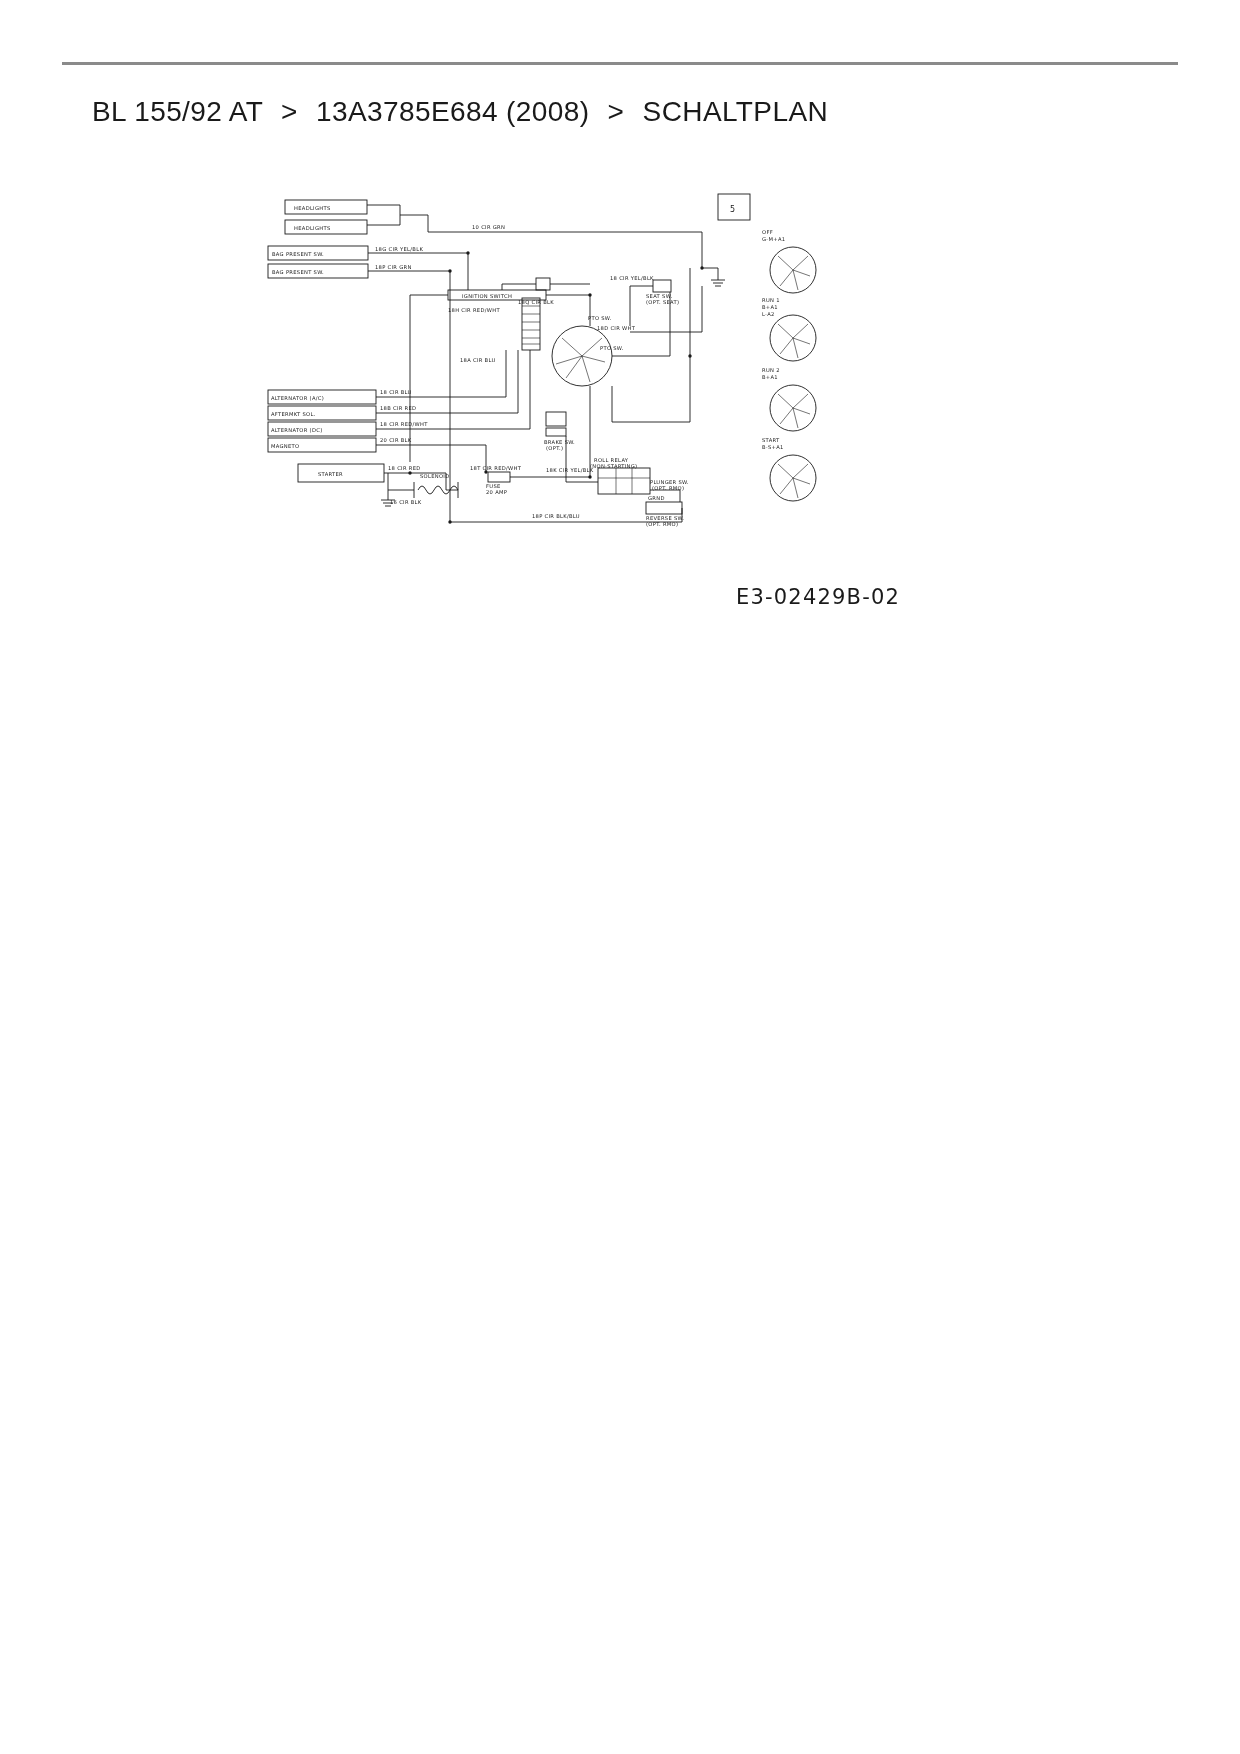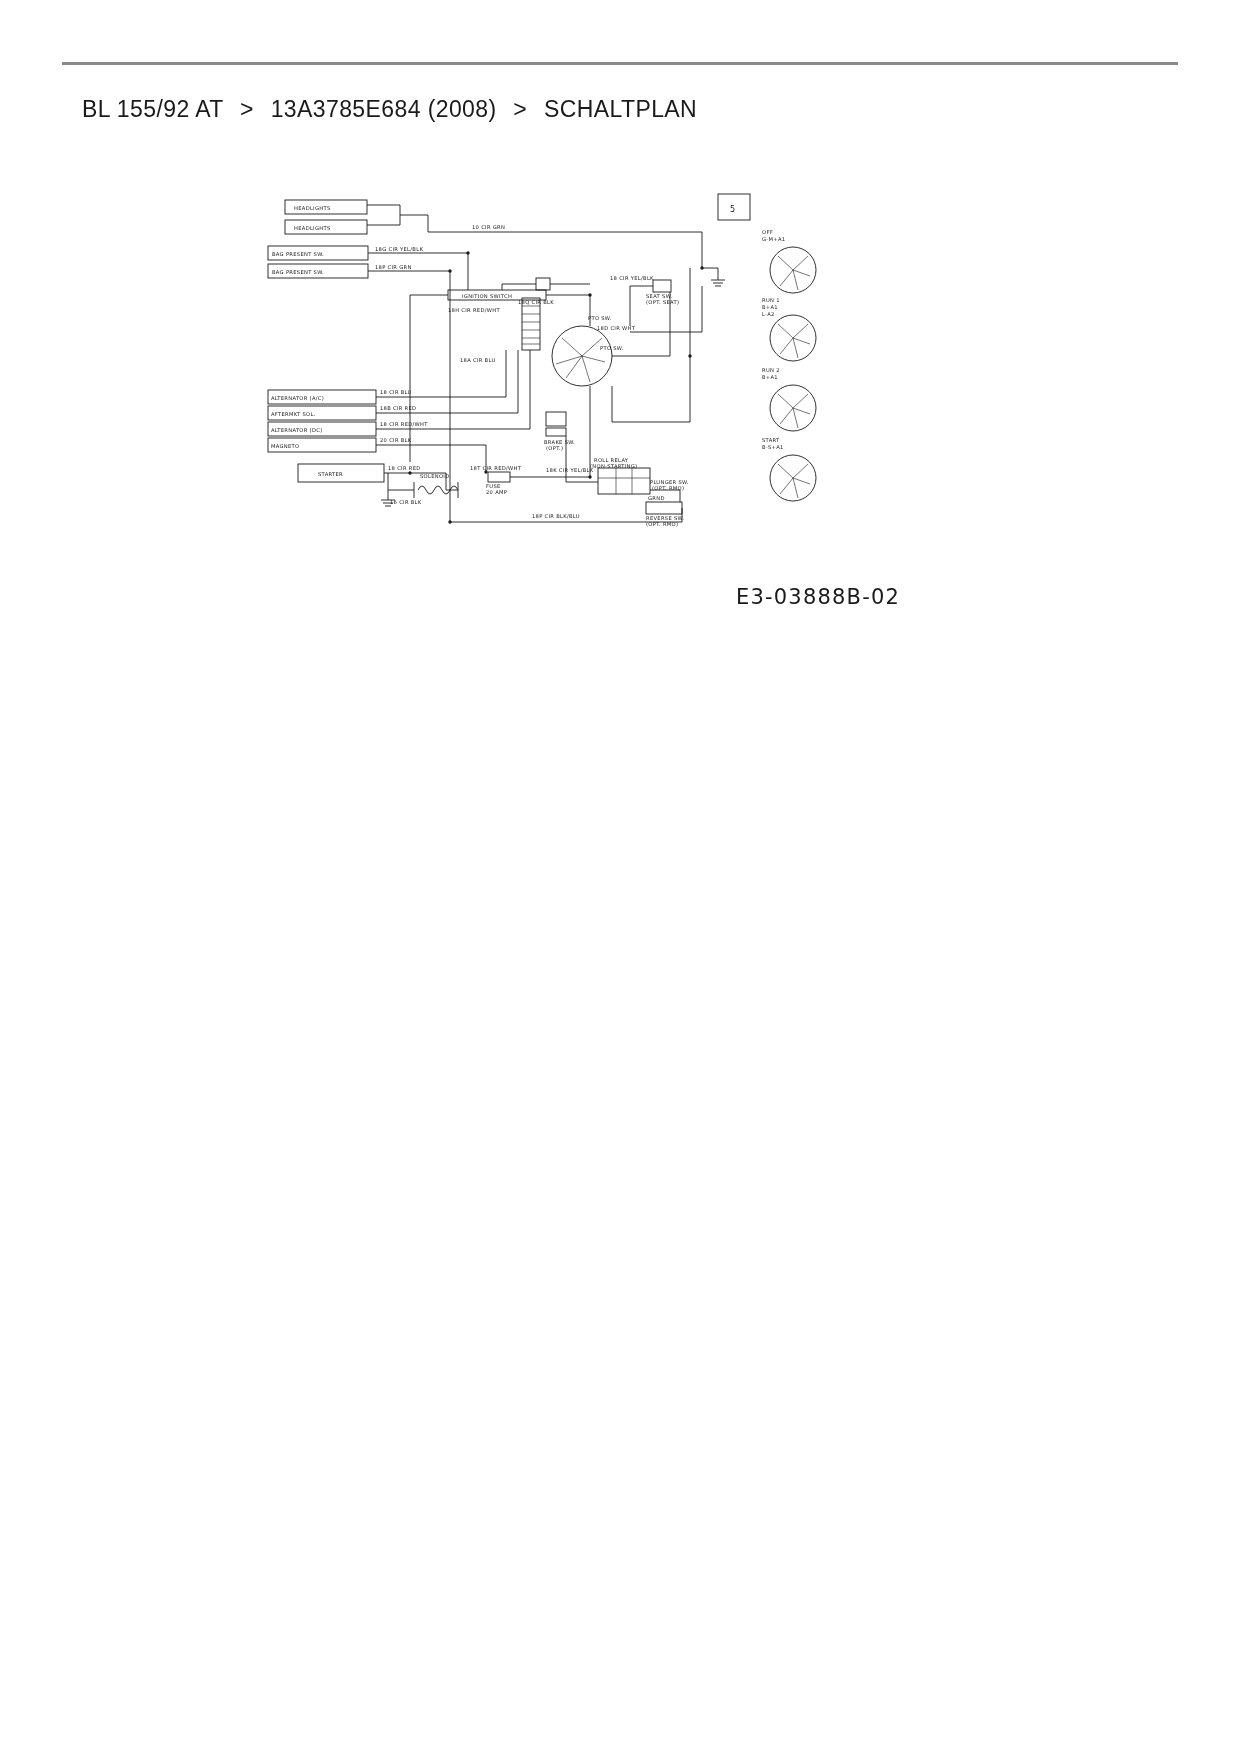--- a/index.html
+++ b/index.html
@@ -21,23 +21,23 @@
   .top-rule {
     position: absolute;
     left: 62px;
     top: 62px;
     width: 1116px;
     height: 3px;
     background: #8a8a8a;
   }
   .breadcrumb {
     position: absolute;
-    left: 82px;
+    left: 92px;
     top: 96px;
-    font-size: 23px;
+    font-size: 28px;
     color: #1a1a1a;
     letter-spacing: 0.4px;
     white-space: nowrap;
   }
   .breadcrumb .sep {
     padding: 0 10px;
     color: #1a1a1a;
   }
   .diagram-wrap {
     position: absolute;
@@ -323,15 +323,15 @@
         <text x="512" y="200">RUN 2</text>
         <text x="512" y="207">B+A1</text>
         <text x="512" y="270">START</text>
         <text x="512" y="277">B-S+A1</text>
 
         <text x="480" y="40" font-size="8">5</text>
       </g>
     </svg>
   </div>
 
-  <div class="drawing-code">E3-03888B-02</div>
+  <div class="drawing-code">E3-02429B-02</div>
 
 </div>
 
 </body></html>

